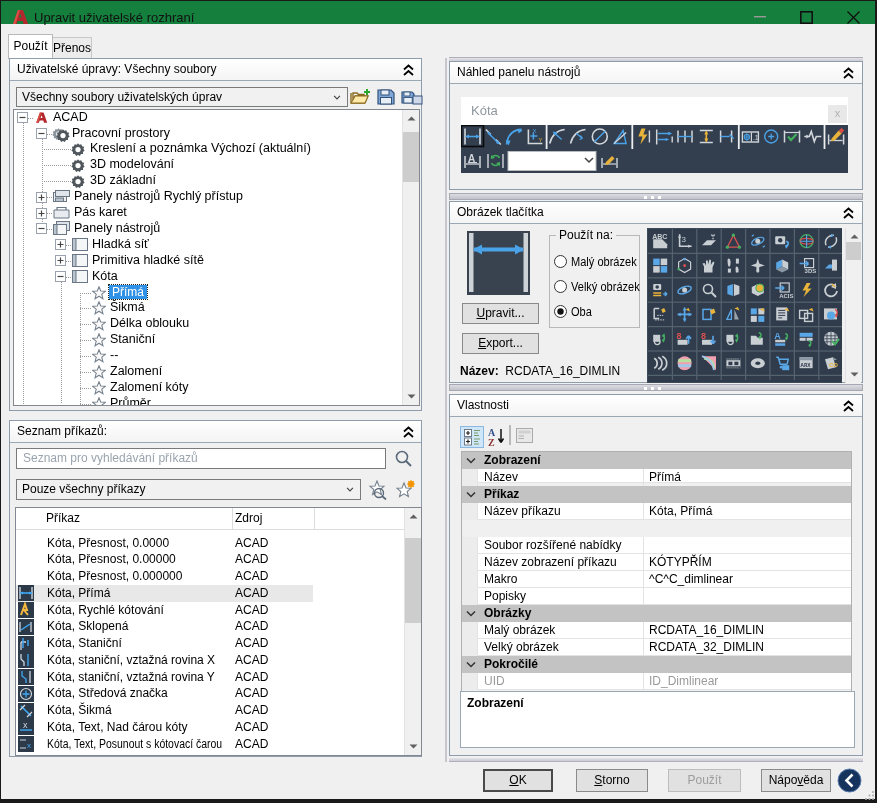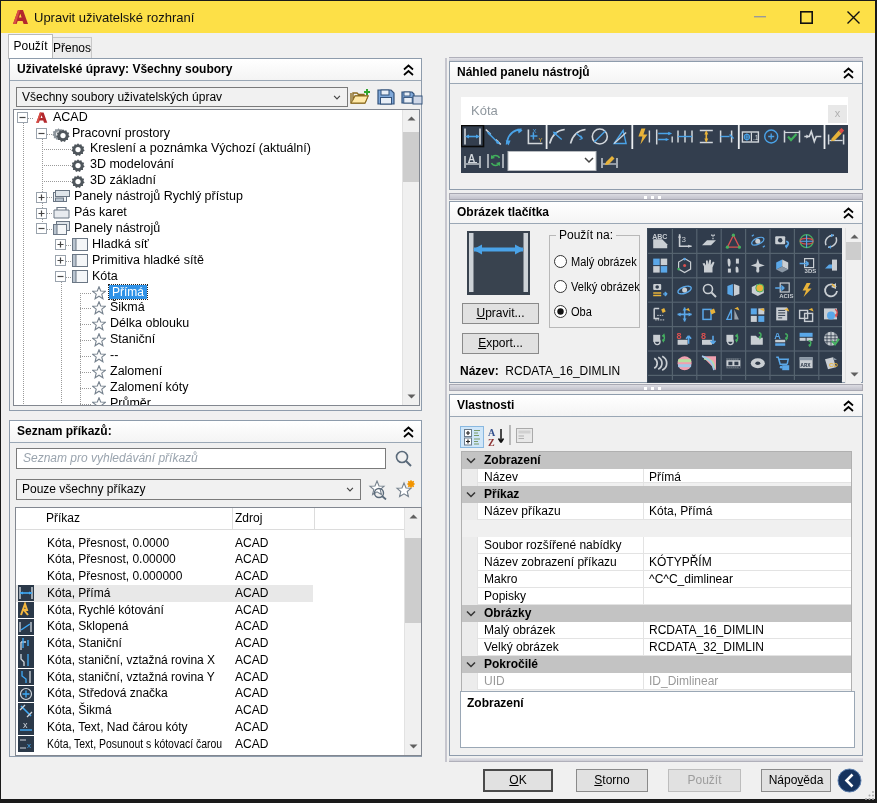--- a/index.html
+++ b/index.html
@@ -1,24 +1,24 @@
 <!DOCTYPE html>
 <html><head><meta charset="utf-8">
 <style>
 *{margin:0;padding:0;box-sizing:border-box}
 html,body{width:877px;height:803px;overflow:hidden}
 body{font-family:"Liberation Sans",sans-serif;font-size:12px;color:#000;background:#f0f0f0;position:relative}
 .abs{position:absolute}
 #win{position:absolute;left:0;top:0;width:877px;height:803px;background:#f0f0f0;
  border-left:1px solid #1a1a1a;border-top:1px solid #1a1a1a;border-right:2px solid #1a1a1a;border-bottom:4px solid #1a1a1a}
-#titlebar{position:absolute;left:0;top:0;width:874px;height:32px;background:#fde047}
+#titlebar{position:absolute;left:0;top:0;width:874px;height:23px;background:#15803d}
 #title-text{position:absolute;left:33px;top:9px;font-size:13px;color:#111}
 .panel{position:absolute;border:1px solid #8e9cac;background:#f0f0f0}
 .phead{position:absolute;left:0;top:0;right:0;height:22px;background:linear-gradient(#ffffff,#f4f4f4);
- border-bottom:1px solid #9aa7b5;font-weight:bold;font-size:12px;line-height:21px;padding-left:7px;color:#000}
+ border-bottom:1px solid #9aa7b5;font-weight:normal;font-size:12px;line-height:21px;padding-left:7px;color:#000}
 .chev{position:absolute;top:4px;width:13px;height:14px}
 .btn{position:absolute;background:#e1e1e1;border:1px solid #707070;font-size:12px;text-align:center;color:#000}
 .combo{position:absolute;background:#f1f1f1;border:1px solid #7a7a7a;font-size:12px;line-height:18px;padding-left:5px;color:#000}
 .combo .arr{position:absolute;right:6px;top:7px;width:8px;height:5px}
 .treerow{position:absolute;left:0;height:16px;line-height:16px;white-space:nowrap;font-size:12.5px}
 .sb{position:absolute;background:#f0f0f0}
 .sthumb{position:absolute;left:0;width:100%;background:#cdcdcd}
 .cat{position:absolute;background:#c3c3c3;font-weight:bold}
 .prow{position:absolute;background:#fff;border-bottom:1px solid #e3e3e3}
 svg{display:block}
@@ -234,21 +234,21 @@
           <path d="M0.5 0.5 L8.5 0.5 L4.5 4.5 Z" fill="#606060"></path>
         </svg>
       </div>
 </div>
 <div class="panel" style="left:8px;top:419px;width:413px;height:337px">
 <div class="phead">Seznam příkazů:<svg class="chev" style="right:6px" width="13" height="14" viewBox="0 0 13 14">
           <path d="M2 6.5 L6.5 2.5 L11 6.5 M2 12 L6.5 8 L11 12" stroke="#000" stroke-width="1.7" fill="none"></path>
         </svg></div>
 
 <div class="abs" style="left:6px;top:27px;width:370px;height:21px;background:#fff;border:1px solid #7a7a7a;
- font-style:italic;color:#9aa4ae;line-height:19px;padding-left:6px">Seznam pro vyhledávání příkazů</div>
+ color:#9aa4ae;line-height:19px;padding-left:6px">Seznam pro vyhledávání příkazů</div>
 <svg class="abs" style="left:382px;top:28px" width="22" height="20" viewBox="0 0 22 20">
  <circle cx="10" cy="8" r="5.5" fill="none" stroke="#5a6a7a" stroke-width="1.6"></circle>
  <path d="M14 12 L19 17" stroke="#5a6a7a" stroke-width="2"></path>
 </svg>
 
 <div class="combo" style="left:6px;top:58px;width:345px;height:21px;line-height:19px">Pouze všechny příkazy
  <svg class="arr" width="9" height="6" viewBox="0 0 9 6">
           <path d="M1 1 L4.5 4.6 L8 1" stroke="#444" stroke-width="1.4" fill="none"></path>
         </svg></div>
 <svg class="abs" style="left:356px;top:59px" width="22" height="20" viewBox="0 0 22 20">

